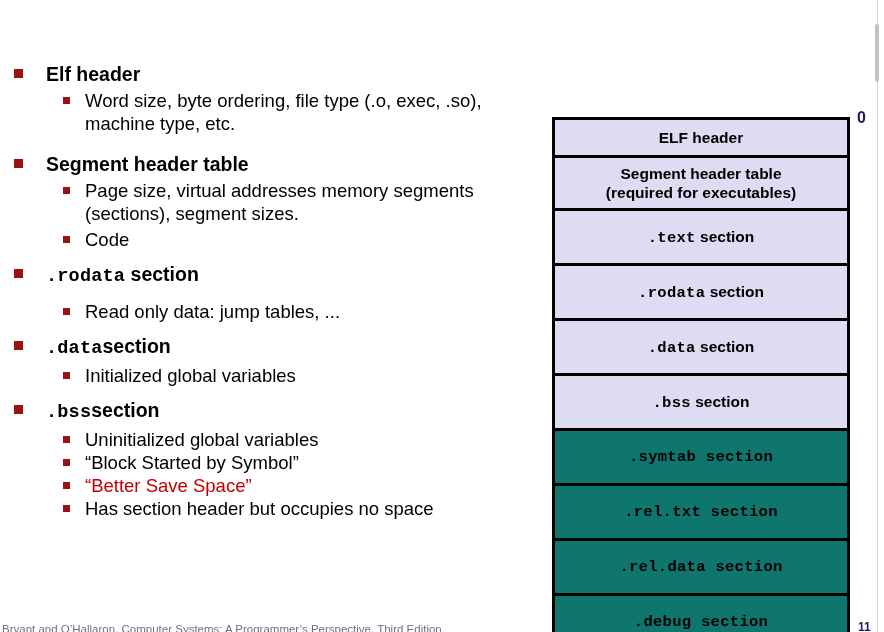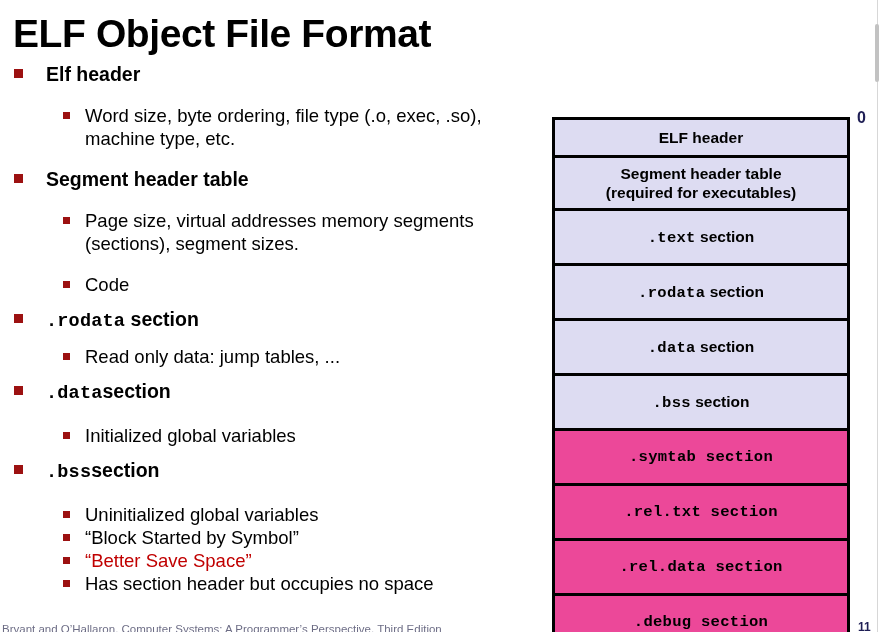--- a/index.html
+++ b/index.html
@@ -101,21 +101,21 @@
     font-family: "Liberation Mono", "DejaVu Sans Mono", monospace;
     font-weight: bold;
     font-size: 18.5px;
     letter-spacing: 0.2px;
   }
   .red-text { color: #c00000; }
 
   
   .gap-lg  { margin-top: 17px; }
   .gap-md  { margin-top: 11px; }
-  .gap-sm  { margin-top: 18px; }
+  .gap-sm  { margin-top: 3px; }
   .gap-xs  { margin-top: 0; }
 
   
   .diagram {
     position: absolute;
     left: 552px;
     top: 117px;
     width: 298px;
   }
   .dbox {
@@ -128,21 +128,21 @@
     color: #000000;
     display: flex;
     align-items: center;
     justify-content: center;
     line-height: 19px;
   }
   .dbox:last-child {
     border-bottom-width: 3px;
   }
   .fill-lav { background: #dddcf2; }
-  .fill-gray { background: #ec4899; }
+  .fill-gray { background: #0f766e; }
   .dmono {
     font-family: "Liberation Mono", "DejaVu Sans Mono", monospace;
     font-weight: bold;
     font-size: 15.5px;
     letter-spacing: 0.3px;
   }
   .h-sm  { height: 38px; }
   .h-md  { height: 55px; }
   .h-lg  { height: 53px; }
   .h-xl  { height: 61px; }
@@ -173,21 +173,20 @@
     font-size: 12px;
     font-weight: bold;
     color: #1f1f55;
   }
 </style>
 </head>
 <body>
 
 <div id="slide">
 
-  <div class="title">ELF Object File Format</div>
 
   <div class="bullets">
 
     <div class="b1">
       <span class="sq"></span>
       <span>Elf header</span>
     </div>
     <div class="b2 gap-sm">
       <span class="sq"></span>
       <span>Word size, byte ordering, file type (.o, exec, .so), machine type, etc.</span>

